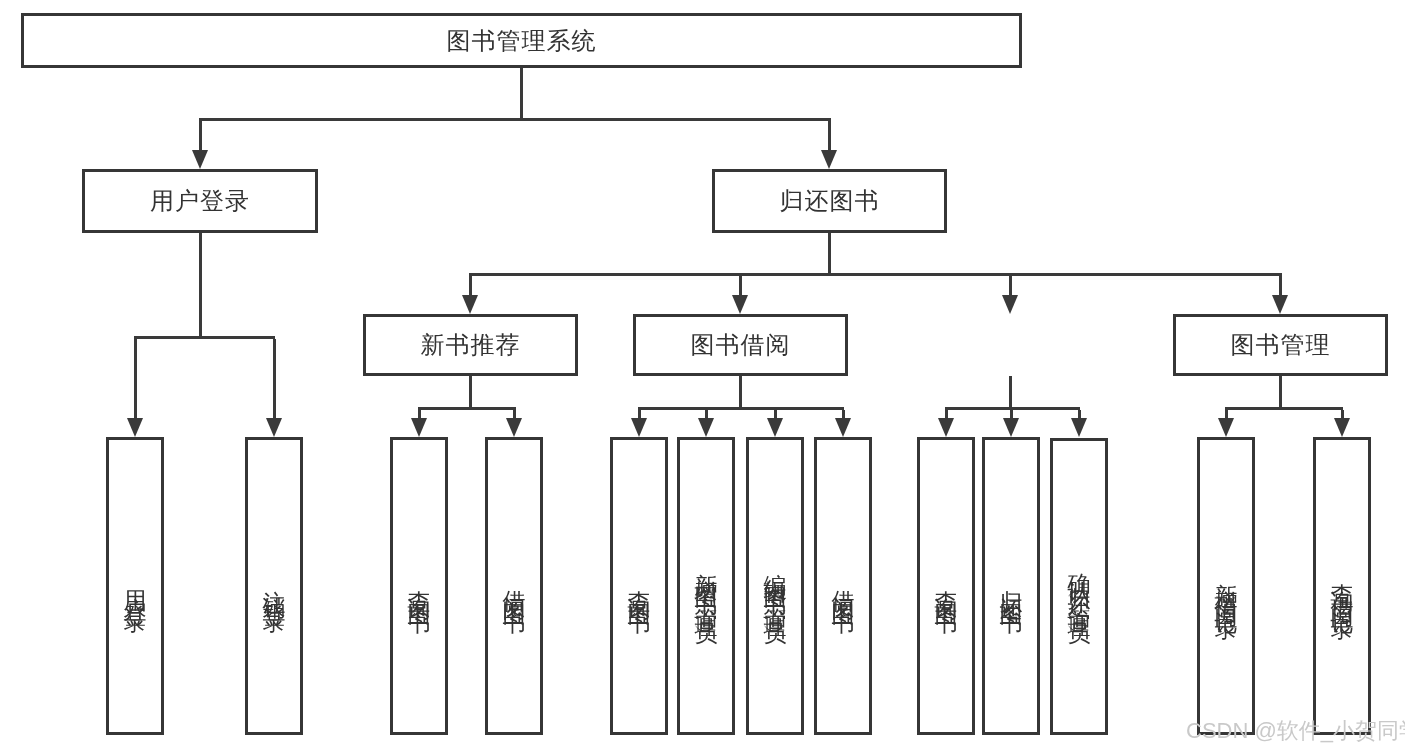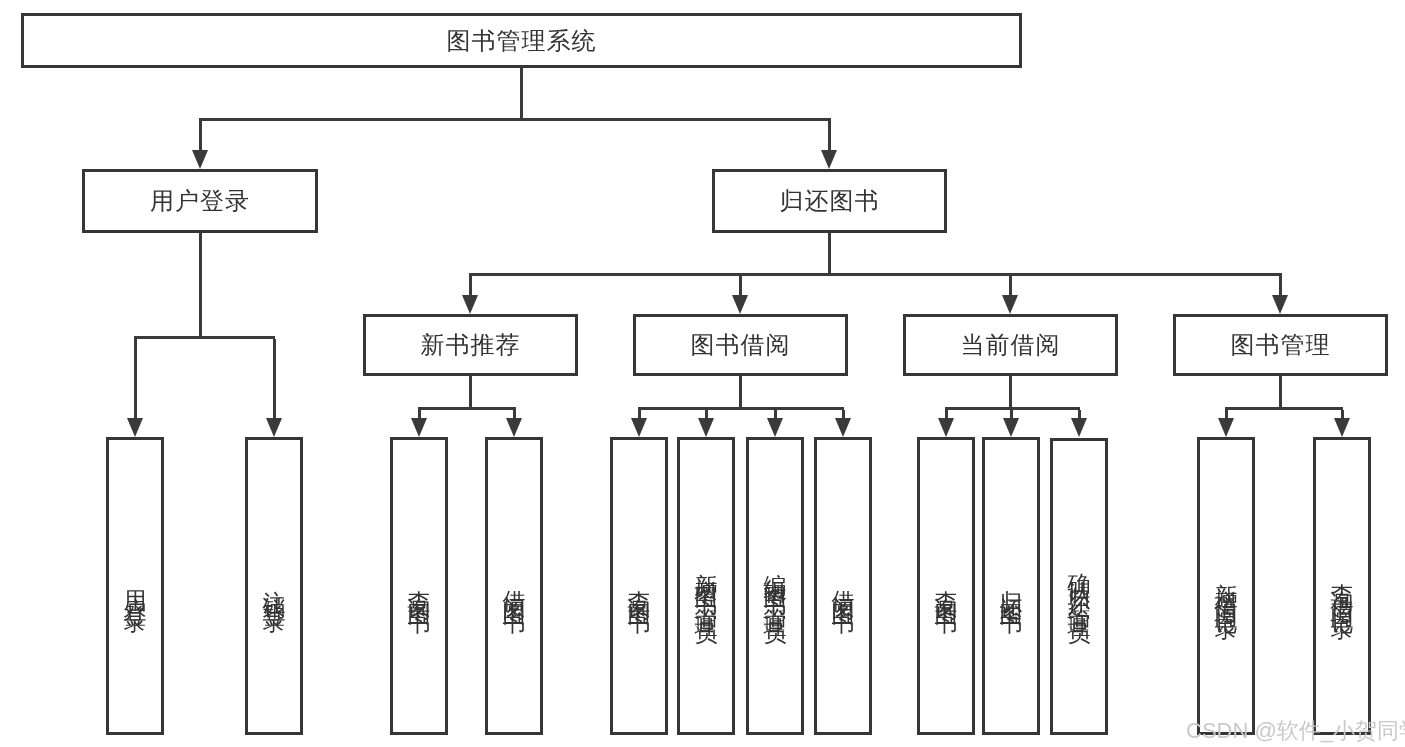--- a/index.html
+++ b/index.html
@@ -69,23 +69,20 @@
     <div class="arw" style="left:1002px;top:295px"></div>
     <div class="vl" style="left:1279px;top:276px;height:20px"></div>
     <div class="arw" style="left:1272px;top:295px"></div>
   </div>
 
   <div class="box h" style="left:363px;top:314px;width:215px;height:62px">
     <span>新书推荐</span>
   </div>
   <div class="box h" style="left:633px;top:314px;width:215px;height:62px">
     <span>图书借阅</span>
-  </div>
-  <div class="box h" style="left:903px;top:314px;width:215px;height:62px">
-    <span>当前借阅</span>
   </div>
   <div class="box h" style="left:1173px;top:314px;width:215px;height:62px">
     <span>图书管理</span>
   </div>
 
   <div>
     <div class="vl" style="left:469px;top:376px;height:33px"></div>
     <div class="hl" style="left:418px;top:407px;width:98px"></div>
     <div class="vl" style="left:418px;top:410px;height:9px"></div>
     <div class="arw" style="left:411px;top:418px"></div>

